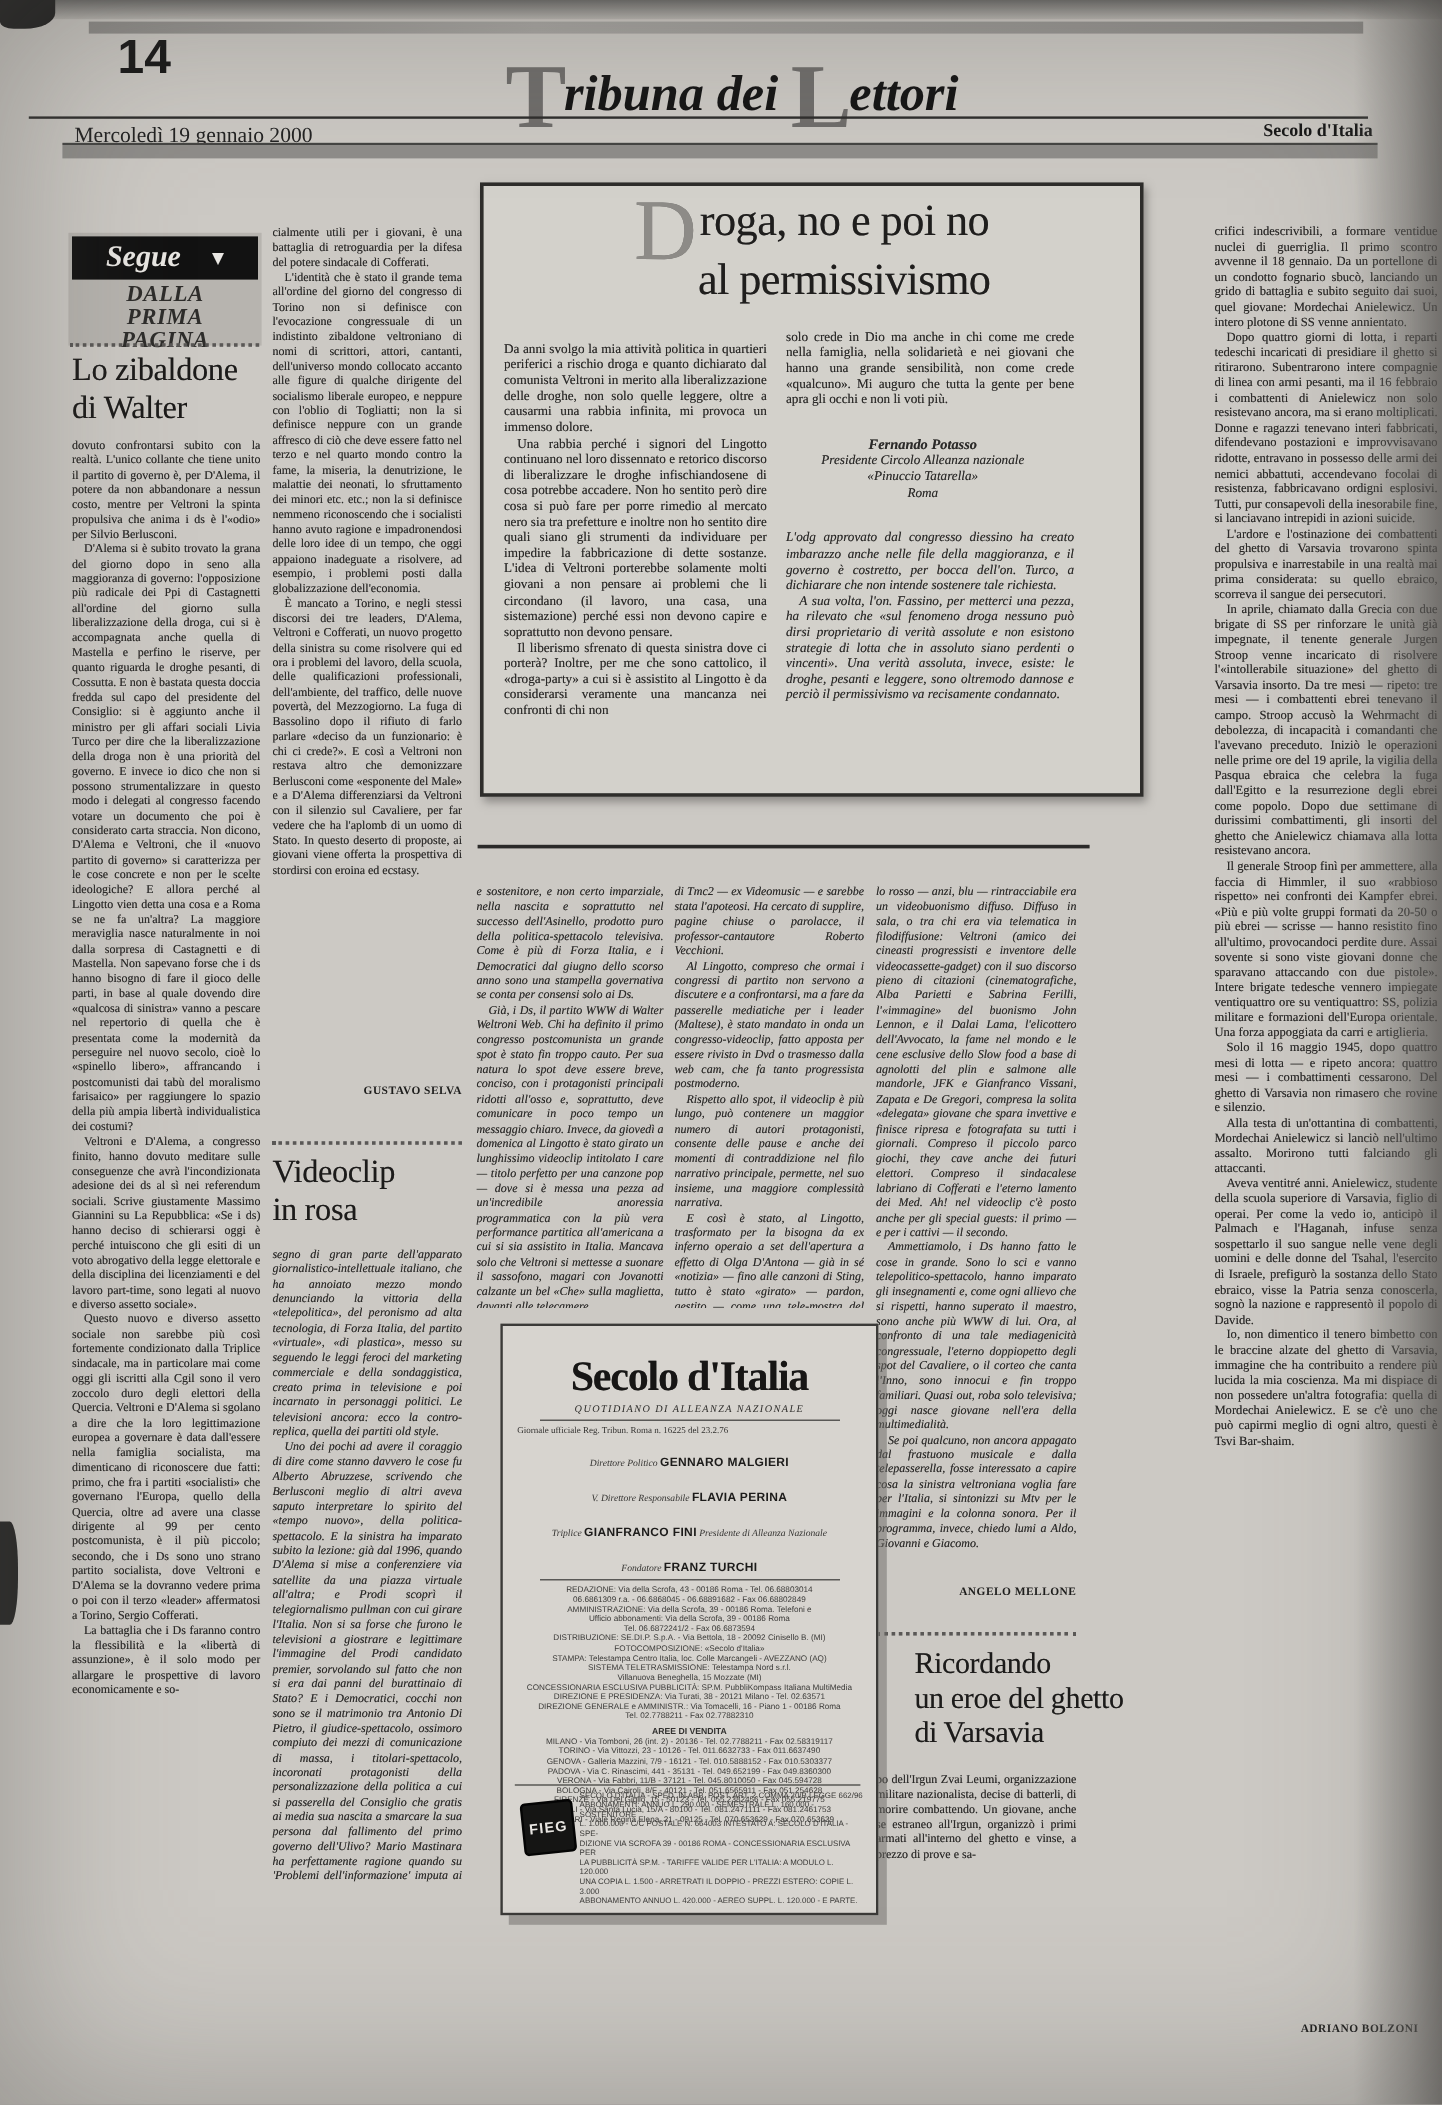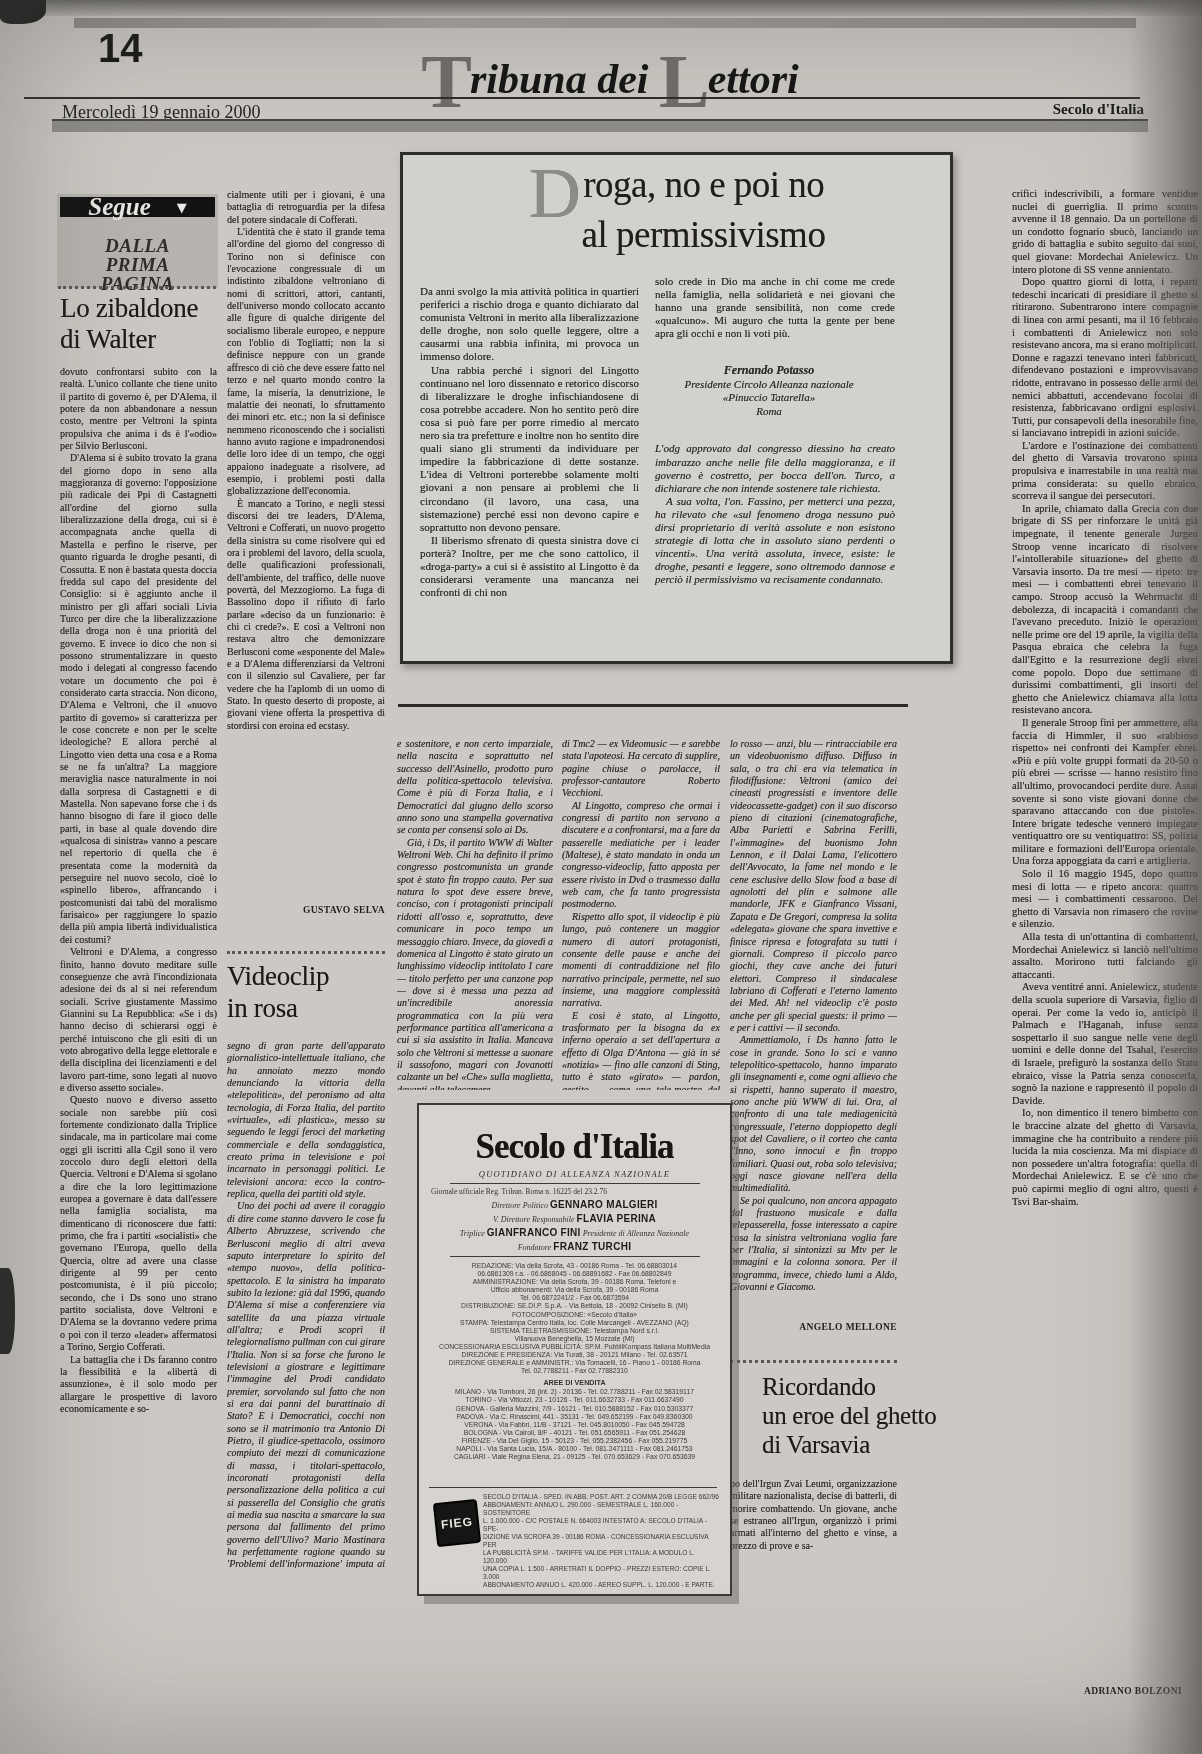--- a/index.html
+++ b/index.html
@@ -30,21 +30,21 @@
   .col p{margin:0;text-indent:10px;}
   .col p.ni{text-indent:0;}
   .b10{font-size:10px;line-height:12.35px;text-shadow:0 0 .5px rgba(45,44,42,.6);}
   .b105{font-size:10.5px;line-height:12.6px;text-shadow:0 0 .5px rgba(45,44,42,.6);}
   .ital{font-style:italic;}
   .sig{position:absolute;text-align:right;font-weight:bold;font-size:9.5px;letter-spacing:.4px;color:#1d1d1c;}
   .dotted{position:absolute;border-top:3px dotted #5a5856;height:0;}
   .headline{position:absolute;color:#1c1b1a;font-weight:bold;letter-spacing:-.3px;text-shadow:0 0 .4px rgba(30,30,30,.5);}
   
   .segue-panel{position:absolute;left:57px;top:194px;width:161px;height:94px;background:#b7b4af;}
-  .segue-box{position:absolute;left:60px;top:197px;width:155px;height:20px;background:#121212;
+  .segue-box{position:absolute;left:60px;top:197px;width:155px;height:36px;background:#121212;
         color:#e9e7e3;display:flex;align-items:center;justify-content:center;gap:26px;}
   .segue-box .w{font-style:italic;font-weight:bold;font-size:25px;}
   .segue-box .tri{font-size:13px;font-family:"DejaVu Sans",sans-serif;}
   .segue-sub{position:absolute;left:60px;top:236px;width:155px;text-align:center;font-style:italic;
         font-weight:bold;font-size:19px;line-height:19px;color:#2e2d2b;letter-spacing:.5px;}
   
   .droga-box{position:absolute;left:400px;top:152px;width:507px;height:506px;border:3px solid #2e2d2b;
         background:#d3d1cb;box-shadow:3px 4px 7px rgba(90,88,85,.55);padding-left:40px;}
   .droga-title{position:absolute;left:0;right:0;top:10px;text-align:center;color:#1f1e1d;
         font-size:37px;letter-spacing:-.5px;text-shadow:0 0 .5px rgba(30,30,30,.55);line-height:40px;}
@@ -62,21 +62,21 @@
   .reply{margin-top:24px;font-style:italic;}
   .rule-mid{position:absolute;left:398px;top:704px;width:510px;height:3px;background:#2b2a29;}
   
   .ger-box{position:absolute;left:417px;top:1103px;width:311px;height:489px;border:2px solid #3b3a38;
         background:#d7d4cf;box-shadow:7px 8px 0 rgba(108,106,102,.5);}
   .ger-title{text-align:center;font-weight:bold;font-size:35px;color:#171615;margin-top:22px;
         letter-spacing:-1px;text-shadow:0 0 .5px rgba(25,25,25,.6);}
   .ger-sub{text-align:center;font-style:italic;font-size:8.5px;letter-spacing:1.2px;margin-top:2px;color:#2e2d2b;}
   .ger-hr{width:250px;margin:4px auto 3px;border-top:1.6px solid #3b3a38;}
   .ger-reg{text-align:left;font-size:7.5px;color:#343331;margin-left:12px;}
-  .ger-role{text-align:center;font-size:8px;color:#343331;margin-top:3px;font-style:italic;}
+  .ger-role{text-align:center;font-size:8px;color:#343331;margin-top:18px;font-style:italic;}
   .ger-role b{font-style:normal;font-size:10px;font-family:"Liberation Sans",sans-serif;letter-spacing:.3px;color:#1c1b1a;}
   .ger-fine{margin-top:5px;text-align:center;font-size:6.8px;line-height:8.1px;color:#3a3937;
         font-family:"Liberation Sans",sans-serif;}
   .ger-sales-h{text-align:center;font-size:7.2px;font-weight:bold;margin-top:3px;font-family:"Liberation Sans",sans-serif;color:#333230;}
   .ger-subsc{position:absolute;left:64px;top:388px;width:236px;text-align:left;font-size:6.6px;
         line-height:8px;color:#3a3937;font-family:"Liberation Sans",sans-serif;}
   .ger-rule2{position:absolute;left:10px;top:382px;width:288px;border-top:1.4px solid #3b3a38;}
   .fieg{position:absolute;left:16px;top:396px;width:40px;height:40px;background:#151514;border:2px solid #040404;
         border-radius:4px;transform:rotate(-6deg);display:flex;align-items:center;justify-content:center;}
   .fieg span{color:#e8e6e2;font-family:"Liberation Sans",sans-serif;font-weight:bold;font-size:12px;letter-spacing:1px;}

